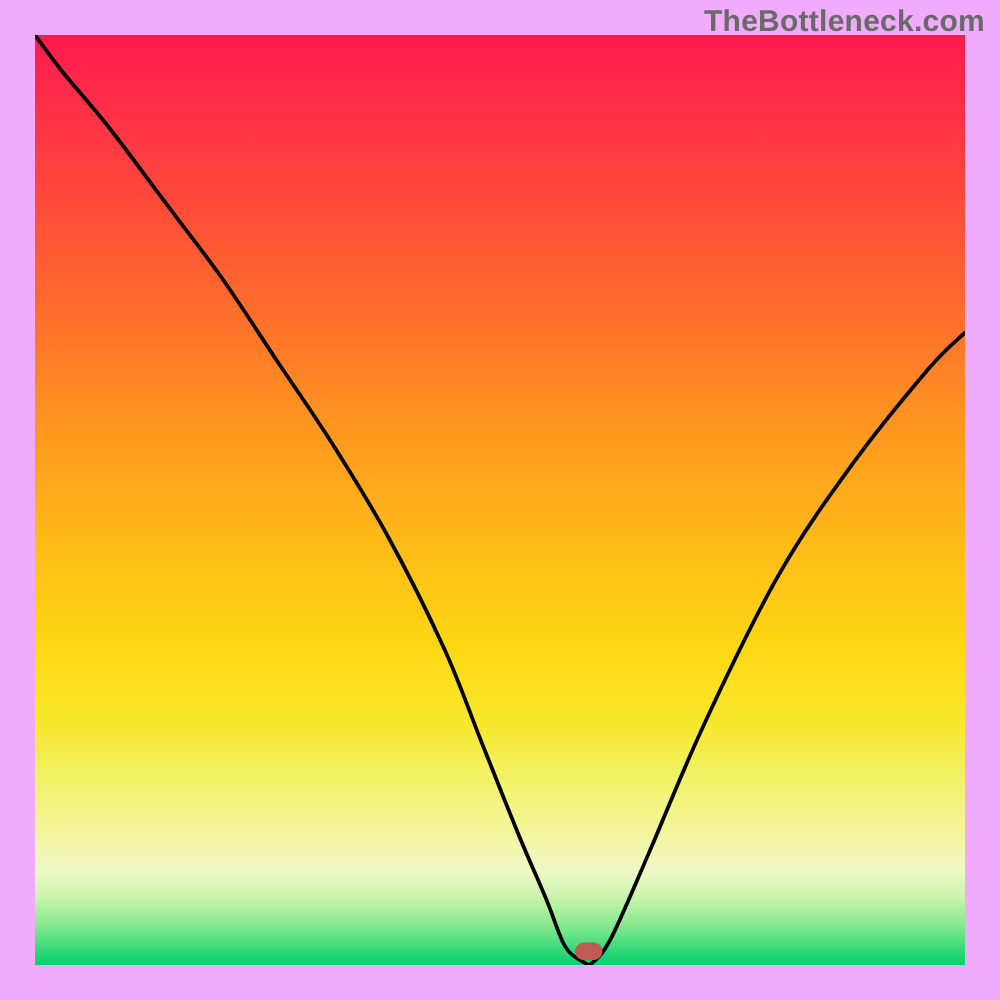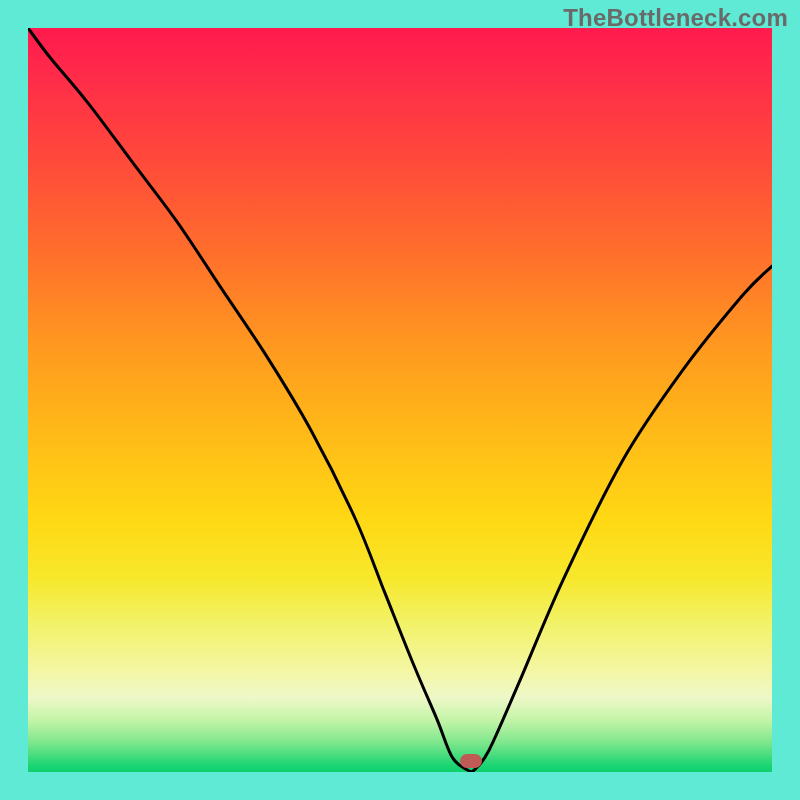--- a/index.html
+++ b/index.html
@@ -9,21 +9,21 @@
     height: 800px;
     background: #000;
     overflow: hidden;
   }
   .frame {
     position: absolute;
     left: 0;
     top: 0;
     width: 800px;
     height: 800px;
-    background: #5eead4;
+    background: #f0abfc;
   }
   .plot {
     position: absolute;
     left: 28px;
     top: 28px;
     width: 744px;
     height: 744px;
     background: linear-gradient(
       to bottom,
       #ff1a4d 0%,

